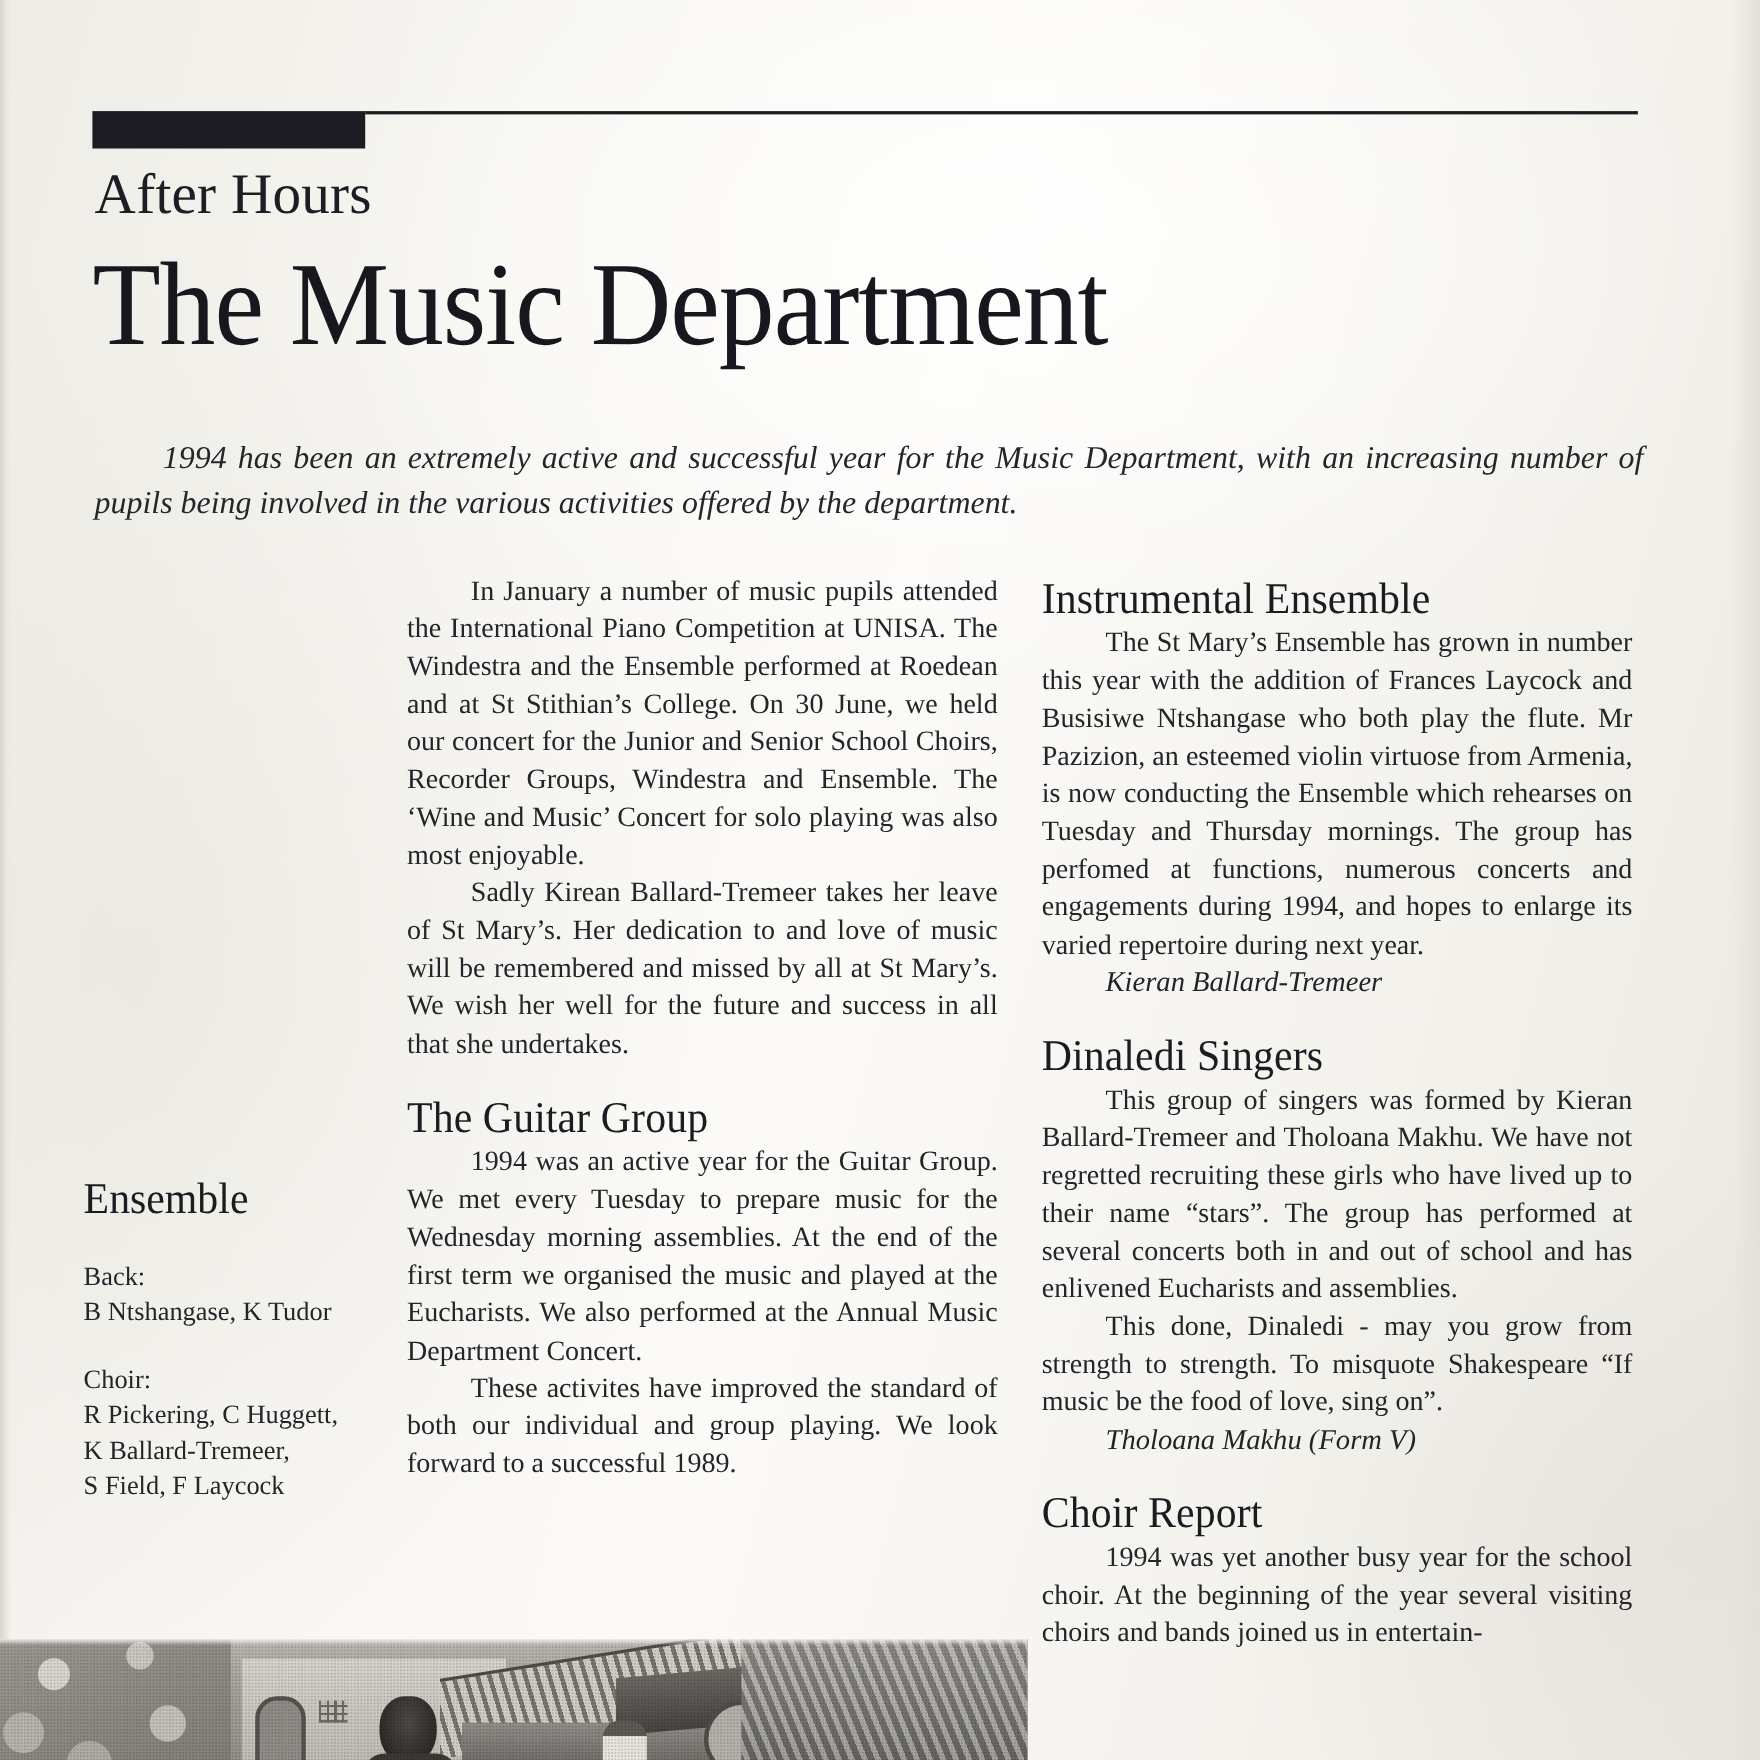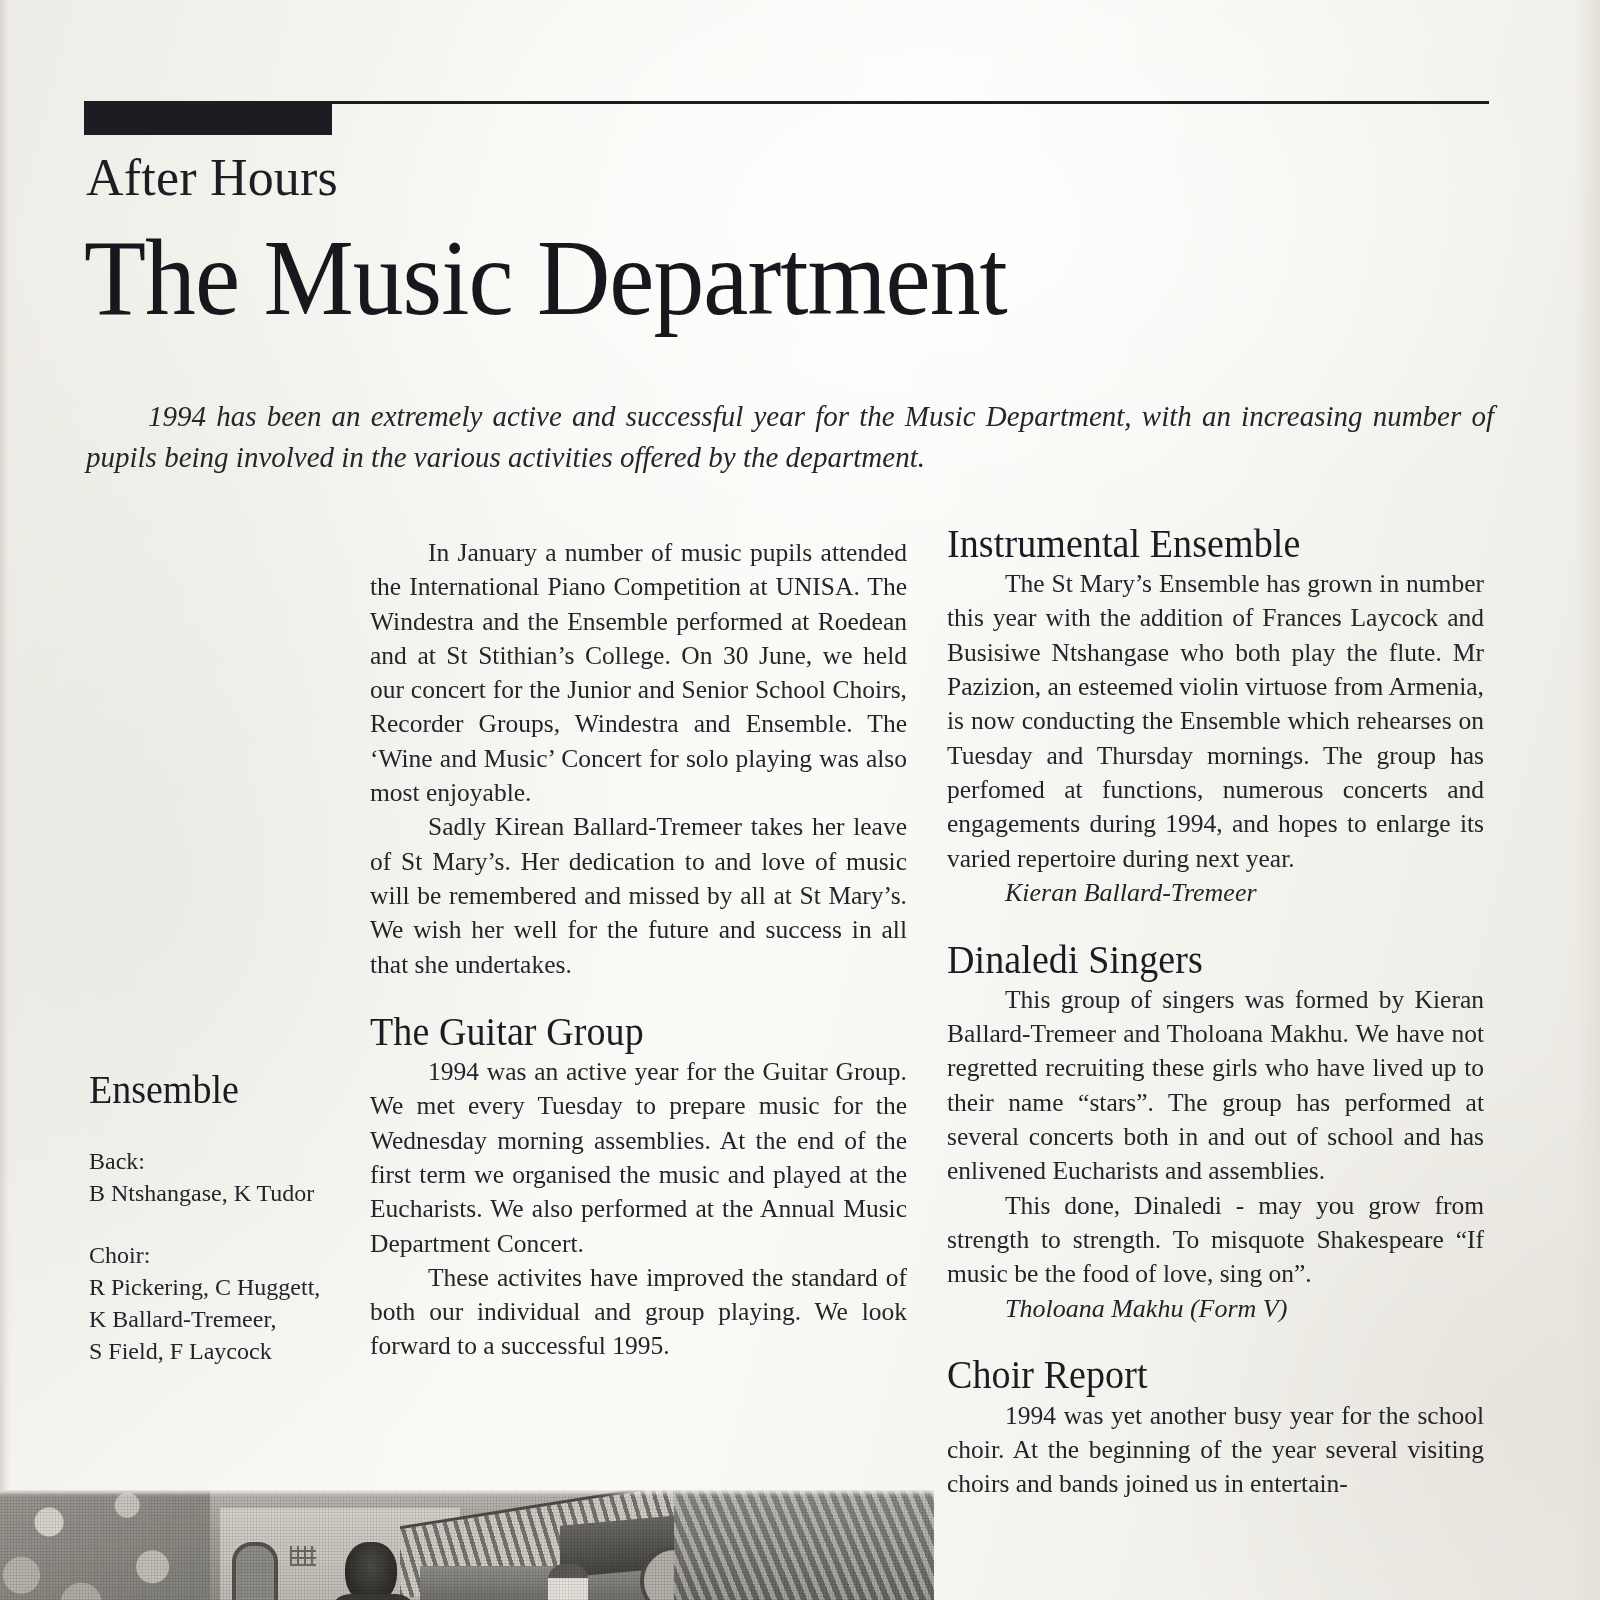--- a/index.html
+++ b/index.html
@@ -100,21 +100,21 @@
   }
 
   
   .col {
     position: absolute;
     font-size: 25.5px;
     line-height: 1.345;
     text-align: justify;
     color: #24252b;
   }
-  .col-left   { left: 370px; top: 536px; width: 537px; }
+  .col-left   { left: 370px; top: 520px; width: 537px; }
   .col-right  { left: 947px; top: 520px; width: 537px; }
 
   .col p {
     margin: 0;
     text-indent: 58px;
   }
 
   h2.sec {
     margin: 0;
     font-size: 40px;
@@ -132,21 +132,21 @@
     font-style: italic;
     font-size: 26px;
     line-height: 1.3;
     text-indent: 0;
     color: #232429;
   }
 
   
   .caption {
     position: absolute;
-    left: 89px;
+    left: 76px;
     top: 1068px;
     width: 272px;
   }
   .caption h3 {
     margin: 0 0 34px 0;
     font-size: 40px;
     font-weight: normal;
     line-height: 1.1;
     color: #1b1c22;
     transform: scaleX(0.95);
@@ -279,21 +279,21 @@
   <div class="kicker">After Hours</div>
   <div class="headline">The Music Department</div>
   <div class="standfirst">1994 has been an extremely active and successful year for the Music Department, with an increasing number of pupils being involved in the various activities offered by the department.</div>
 
   <div class="col col-left">
     <p>In January a number of music pupils attended the International Piano Competition at UNISA. The Windestra and the Ensemble performed at Roedean and at St Stithian’s College. On 30 June, we held our concert for the Junior and Senior School Choirs, Recorder Groups, Windestra and Ensemble. The ‘Wine and Music’ Concert for solo playing was also most enjoyable.</p>
     <p>Sadly Kirean Ballard-Tremeer takes her leave of St Mary’s. Her dedication to and love of music will be remembered and missed by all at St Mary’s. We wish her well for the future and success in all that she undertakes.</p>
 
     <h2 class="sec gap">The Guitar Group</h2>
     <p>1994 was an active year for the Guitar Group. We met every Tuesday to prepare music for the Wednesday morning assemblies. At the end of the first term we organised the music and played at the Eucharists. We also performed at the Annual Music Department Concert.</p>
-    <p>These activites have improved the standard of both our individual and group playing. We look forward to a successful 1995.</p>
+    <p>These activites have improved the standard of both our individual and group playing. We look forward to a successful 1989.</p>
   </div>
 
   <div class="col col-right">
     <h2 class="sec">Instrumental Ensemble</h2>
     <p>The St Mary’s Ensemble has grown in number this year with the addition of Frances Laycock and Busisiwe Ntshangase who both play the flute.  Mr Pazizion, an esteemed violin virtuose from Armenia, is now conducting the Ensemble which rehearses on Tuesday and Thursday mornings. The group has perfomed at functions, numerous concerts and engagements during 1994, and hopes to enlarge its varied repertoire during next year.</p>
     <p class="byline">Kieran Ballard-Tremeer</p>
 
     <h2 class="sec gap">Dinaledi Singers</h2>
     <p>This group of singers was formed by Kieran Ballard-Tremeer and Tholoana Makhu. We have not regretted recruiting these girls who have lived up to their name “stars”. The group has performed at several concerts both in and out of school and has enlivened Eucharists and assemblies.</p>
     <p>This done, Dinaledi - may you grow from strength to strength. To misquote Shakespeare “If music be the food of love, sing on”.</p>

